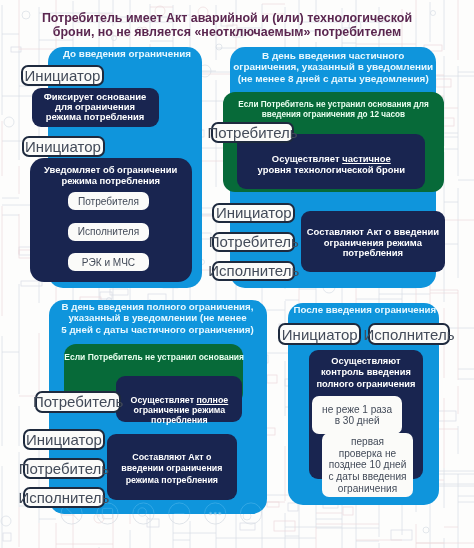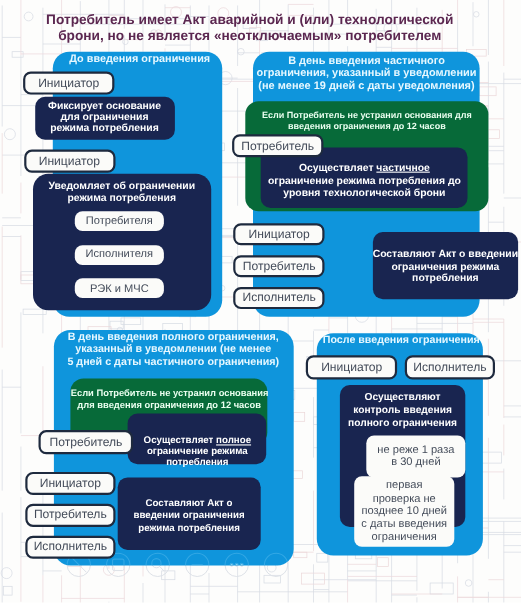--- a/index.html
+++ b/index.html
@@ -16,21 +16,21 @@
   .ptitle{position:absolute;z-index:6;color:#e7f8ff;text-align:center;
           font-weight:700;font-size:9.85px;line-height:11.6px;white-space:nowrap;}
   .navy{position:absolute;background:#192550;border-radius:9px;color:#ffffff;
         text-align:center;font-weight:700;font-size:9.45px;line-height:10.5px;white-space:nowrap;
         display:flex;align-items:center;justify-content:center;z-index:5;}
   .green{position:absolute;background:#076a39;border-radius:12px;color:#eafff0;
         text-align:center;font-weight:700;font-size:8.2px;line-height:10.4px;white-space:nowrap;
         z-index:4;}
   .tag{position:absolute;background:#fbfbf9;border:2.5px solid #1e2a3e;border-radius:7px;
        display:flex;align-items:center;justify-content:center;color:#434b59;
-       font-size:11px;font-weight:400;box-sizing:border-box;z-index:8;}
+       font-size:15px;font-weight:400;box-sizing:border-box;z-index:8;}
   .wbox{position:absolute;background:#fbfbf9;border-radius:7px;
        display:flex;align-items:center;justify-content:center;text-align:center;
        color:#434b59;font-size:10.1px;line-height:11.6px;box-sizing:border-box;z-index:7;white-space:nowrap;}
   .hdr{position:absolute;left:-10px;top:10.6px;width:474px;text-align:center;color:#5b2750;
        font-weight:700;font-size:12.45px;line-height:14.2px;letter-spacing:0;}
   .ul{text-decoration:underline;text-underline-offset:1px;text-decoration-thickness:0.7px;}
 </style>
 </head>
 <body>
 
@@ -289,71 +289,69 @@
     <span>РЭК и МЧС</span>
     </div>
   <div class="wbox" style="left:67.7px;top:223.0px;width:81.5px;height:18px;">
     <span>Исполнителя</span>
     </div>
 
   <div class="panel" style="left:230.2px;top:46.5px;width:206px;height:241px;"></div>
   <div class="ptitle" style="left:230.2px;top:49.5px;width:206px;font-size:9.95px;line-height:11.6px;">
     <div>В день введения частичного</div>
     <div>ограничения, указанный в уведомлении</div>
-    <div>(не менее 19 дней с даты уведомления)</div>
+    <div>(не менее 8 дней с даты уведомления)</div>
   </div>
 
   <div class="green" style="left:223px;top:91.5px;width:221px;height:100px;">
     <div style="margin-top:8px;">
       <div>Если Потребитель не устранил основания для</div>
       <div>введения ограничения до 12 часов</div>
     </div>
   </div>
 
   <div class="tag" style="left:211px;top:121.8px;width:83px;height:21.7px;">
     <span>Потребитель</span>
   </div>
 
   <div class="navy" style="left:237.3px;top:134.3px;width:188px;height:55px;line-height:11.3px;padding-top:5px;box-sizing:border-box;align-items:center;">
     <div>
       <div><span>Осуществляет </span><span class="ul">частичное</span></div>
-      <div>ограничение режима потребления до</div>
       <div>уровня технологической брони</div>
     </div>
   </div>
 
   <div class="tag" style="left:212.3px;top:202.8px;width:83px;height:19.9px;">
     <span>Инициатор</span>
     </div>
   <div class="tag" style="left:212.3px;top:231.8px;width:83px;height:19.9px;">
     <span>Потребитель</span>
     </div>
   <div class="tag" style="left:212.3px;top:260.9px;width:83px;height:19.9px;">
     <span>Исполнитель</span>
     </div>
 
-  <div class="navy" style="left:300.9px;top:210.6px;width:132px;height:61px;padding-top:4px;box-sizing:border-box;margin-left:38px;">
+  <div class="navy" style="left:300.9px;top:210.6px;width:144px;height:61px;padding-top:4px;box-sizing:border-box;">
     <div>
       <div>Составляют Акт о введении</div>
       <div>ограничения режима</div>
       <div>потребления</div>
     </div>
   </div>
 
   <div class="panel" style="left:48.9px;top:299.7px;width:218px;height:214px;"></div>
   <div class="ptitle" style="left:48.5px;top:300.9px;width:218px;font-size:9.75px;line-height:11.5px;">
     <div>В день введения полного ограничения,</div>
     <div>указанный в уведомлении (не менее</div>
     <div>5 дней с даты частичного ограничения)</div>
   </div>
 
   <div class="green" style="left:64.3px;top:344.2px;width:179px;height:61.2px;font-size:8.5px;line-height:10.6px;">
     <div style="margin-top:8px;">
       <div>Если Потребитель не устранил основания</div>
-      <div>для введения ограничения  до 12 часов</div>
     </div>
   </div>
 
   <div class="tag" style="left:35.2px;top:390.9px;width:86px;height:21.7px;">
     <span>Потребитель</span>
   </div>
 
   <div class="navy" style="left:116.4px;top:376.3px;width:126px;height:46px;font-size:8.85px;line-height:10.3px;padding-top:22px;box-sizing:border-box;">
     <div>
       <div><span>Осуществляет </span><span class="ul">полное</span></div>
@@ -391,21 +389,21 @@
     </div>
 
   <div class="navy" style="left:309px;top:349.5px;width:113.9px;height:129.3px;align-items:flex-start;font-size:9.28px;line-height:11.2px;">
     <div style="margin-top:6.6px;">
       <div>Осуществляют</div>
       <div>контроль введения</div>
       <div>полного ограничения</div>
     </div>
   </div>
 
-  <div class="wbox" style="left:333px;top:396.3px;width:90.2px;height:38px;">
+  <div class="wbox" style="left:312px;top:396.3px;width:90.2px;height:38px;">
     <div>
       <div>не реже 1 раза</div>
       <div>в 30 дней</div>
     </div>
   </div>
 
   <div class="wbox" style="left:322.4px;top:433.3px;width:90.2px;height:63.7px;">
     <div>
       <div>первая</div>
       <div>проверка не</div>

